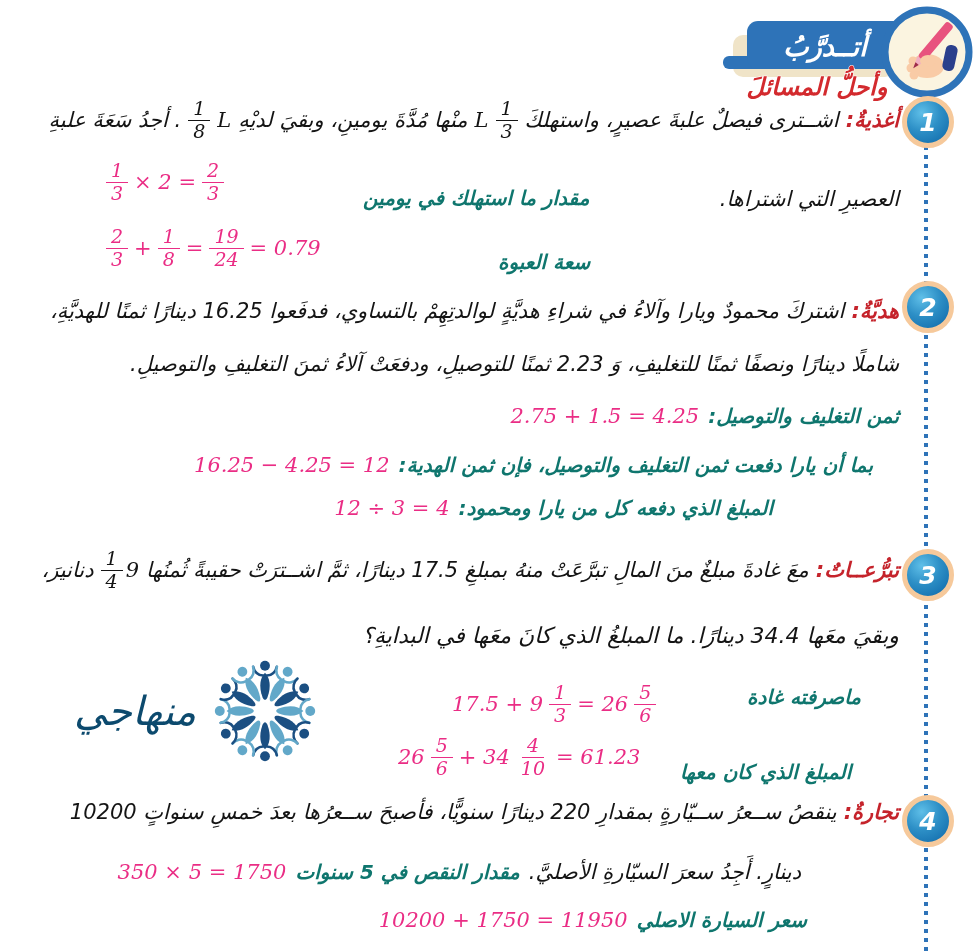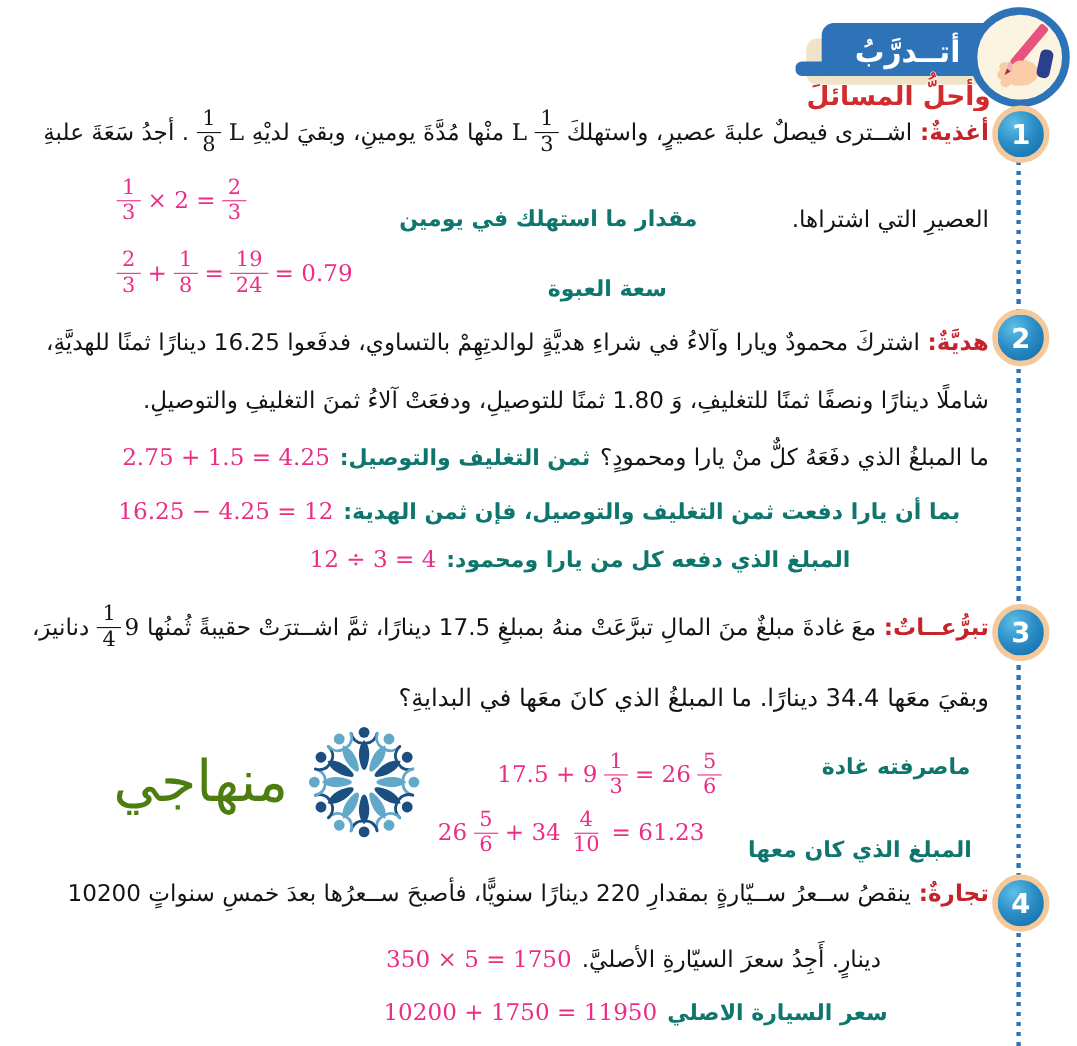--- a/index.html
+++ b/index.html
@@ -1,38 +1,38 @@
 <!DOCTYPE html>
 <html lang="ar" dir="rtl"><head>
 <meta charset="utf-8">
 <style>
   html,body{margin:0;padding:0;background:#fff;}
   #page{position:relative;width:979px;height:951px;background:#ffffff;overflow:hidden;
-        font-family:"DejaVu Sans",sans-serif;color:#141414;direction:rtl;}
+        font-family:"DejaVu Sans",sans-serif;color:#141414;direction:rtl;font-style:italic;}
   .row{position:absolute;display:flex;direction:rtl;align-items:center;gap:7px;white-space:nowrap;font-size:21px;}
   .abs{position:absolute;white-space:nowrap;}
   .red-label{color:#C5232B;font-weight:bold;text-align:center;}
   .pink-label{color:#0f766e;font-size:20px;font-weight:bold;white-space:nowrap;}
   .eq{direction:ltr;unicode-bidi:isolate;display:inline-flex;align-items:center;gap:6px;
       font-family:"DejaVu Serif",serif;font-size:21px;color:#EA2D85;white-space:nowrap;}
   .frac{display:inline-flex;flex-direction:column;align-items:center;line-height:1.15;
         font-family:"DejaVu Serif",serif;font-size:19px;}
   .frac .fn{border-bottom:1.6px solid currentColor;padding:0 5px;}
   .frac .fd{padding:0 5px;}
   .frac.black{color:#141414;}
   .mixed{display:inline-flex;direction:rtl;align-items:center;gap:3px;font-family:"DejaVu Serif",serif;}
   .unit{font-family:"DejaVu Serif",serif;font-size:21px;}
   .badge{position:absolute;width:42px;height:42px;border-radius:50%;
          background:radial-gradient(circle at 35% 28%,#5FBFE8 0%,#2D8FC6 45%,#0D66A7 100%);
          border:5px solid #F6C99B;display:flex;align-items:center;justify-content:center;
          color:#fff;font-weight:bold;font-size:25px;z-index:3;}
   #dotline{position:absolute;left:924px;top:146px;width:4px;height:805px;z-index:1;
            background:repeating-linear-gradient(to bottom,#2E73B8 0 4px,transparent 4px 9px);}
   #brand{position:absolute;left:74px;top:650px;display:flex;flex-direction:row;align-items:center;gap:8px;direction:ltr;}
-  #brand .brand-text{color:#4d7c0f;font-size:52px;margin-left:29px;}
+  #brand .brand-text{color:#0c4a6e;font-size:40px;}
   #header-logo{position:absolute;top:3px;right:4px;z-index:2;}
 </style>
 </head>
 <body>
 
 <div id="page">
 
   <svg id="header-logo" width="252" height="98" viewBox="0 0 252 98">
     <rect x="10" y="32" width="162" height="42" rx="10" fill="#F0E4C8"></rect>
     <rect x="0" y="53" width="52" height="13" rx="6" fill="#2E73B8"></rect>
@@ -108,23 +108,22 @@
       <span class="fd">24</span>
     </span>
     <span>= 0.79</span>
   </span>
   <span class="pink-label abs" style="top:250px;left:498px;">سعة العبوة</span>
 
   <div class="row" style="top:299px;right:80px;">
     <span class="red-label">هديَّةٌ:</span>
     <span>اشتركَ محمودٌ ويارا وآلاءُ في شراءِ هديَّةٍ لوالدتِهِمْ بالتساوي، فدفَعوا 16.25 دينارًا ثمنًا للهديَّةِ،</span>
   </div>
-  <div class="abs" style="top:352px;right:80px;font-size:21px;">شاملًا دينارًا ونصفًا ثمنًا للتغليفِ، وَ 1.80 ثمنًا للتوصيلِ، ودفعَتْ آلاءُ ثمنَ التغليفِ والتوصيلِ.</div>
+  <div class="abs" style="top:352px;right:80px;font-size:21px;">شاملًا دينارًا ونصفًا ثمنًا للتغليفِ، وَ 2.23 ثمنًا للتوصيلِ، ودفعَتْ آلاءُ ثمنَ التغليفِ والتوصيلِ.</div>
   <div class="row" style="top:404px;right:80px;gap:9px;">
-    <span>ما المبلغُ الذي دفَعَهُ كلٌّ منْ يارا ومحمودٍ؟</span>
     <span class="pink-label">ثمن التغليف والتوصيل:</span>
     <span class="eq">2.75 + 1.5 = 4.25</span>
   </div>
   <div class="row" style="top:453px;right:106px;gap:9px;">
     <span class="pink-label">بما أن يارا دفعت ثمن التغليف والتوصيل، فإن ثمن الهدية:</span>
     <span class="eq">16.25 − 4.25 = 12</span>
   </div>
   <div class="row" style="top:496px;right:206px;gap:9px;">
     <span class="pink-label">المبلغ الذي دفعه كل من يارا ومحمود:</span>
     <span class="eq">12 ÷ 3 = 4</span>
@@ -240,20 +239,21 @@
         </g>
     </svg>
   </div>
 
   <div class="row" style="top:800px;right:80px;">
     <span class="red-label">تجارةٌ:</span>
     <span>ينقصُ ســعرُ ســيّارةٍ بمقدارِ 220 دينارًا سنويًّا، فأصبحَ ســعرُها بعدَ خمسِ سنواتٍ 10200</span>
   </div>
   <div class="row" style="top:860px;right:178px;gap:9px;">
     <span>دينارٍ. أَجِدُ سعرَ السيّارةِ الأصليَّ.</span>
+    <span class="pink-label">مقدار النقص في 5 سنوات</span>
     <span class="eq">350 × 5 = 1750</span>
   </div>
   <div class="row" style="top:908px;right:172px;gap:9px;">
     <span class="pink-label">سعر السيارة الاصلي</span>
     <span class="eq">10200 + 1750 = 11950</span>
   </div>
 
 </div>
 
 </body></html>

